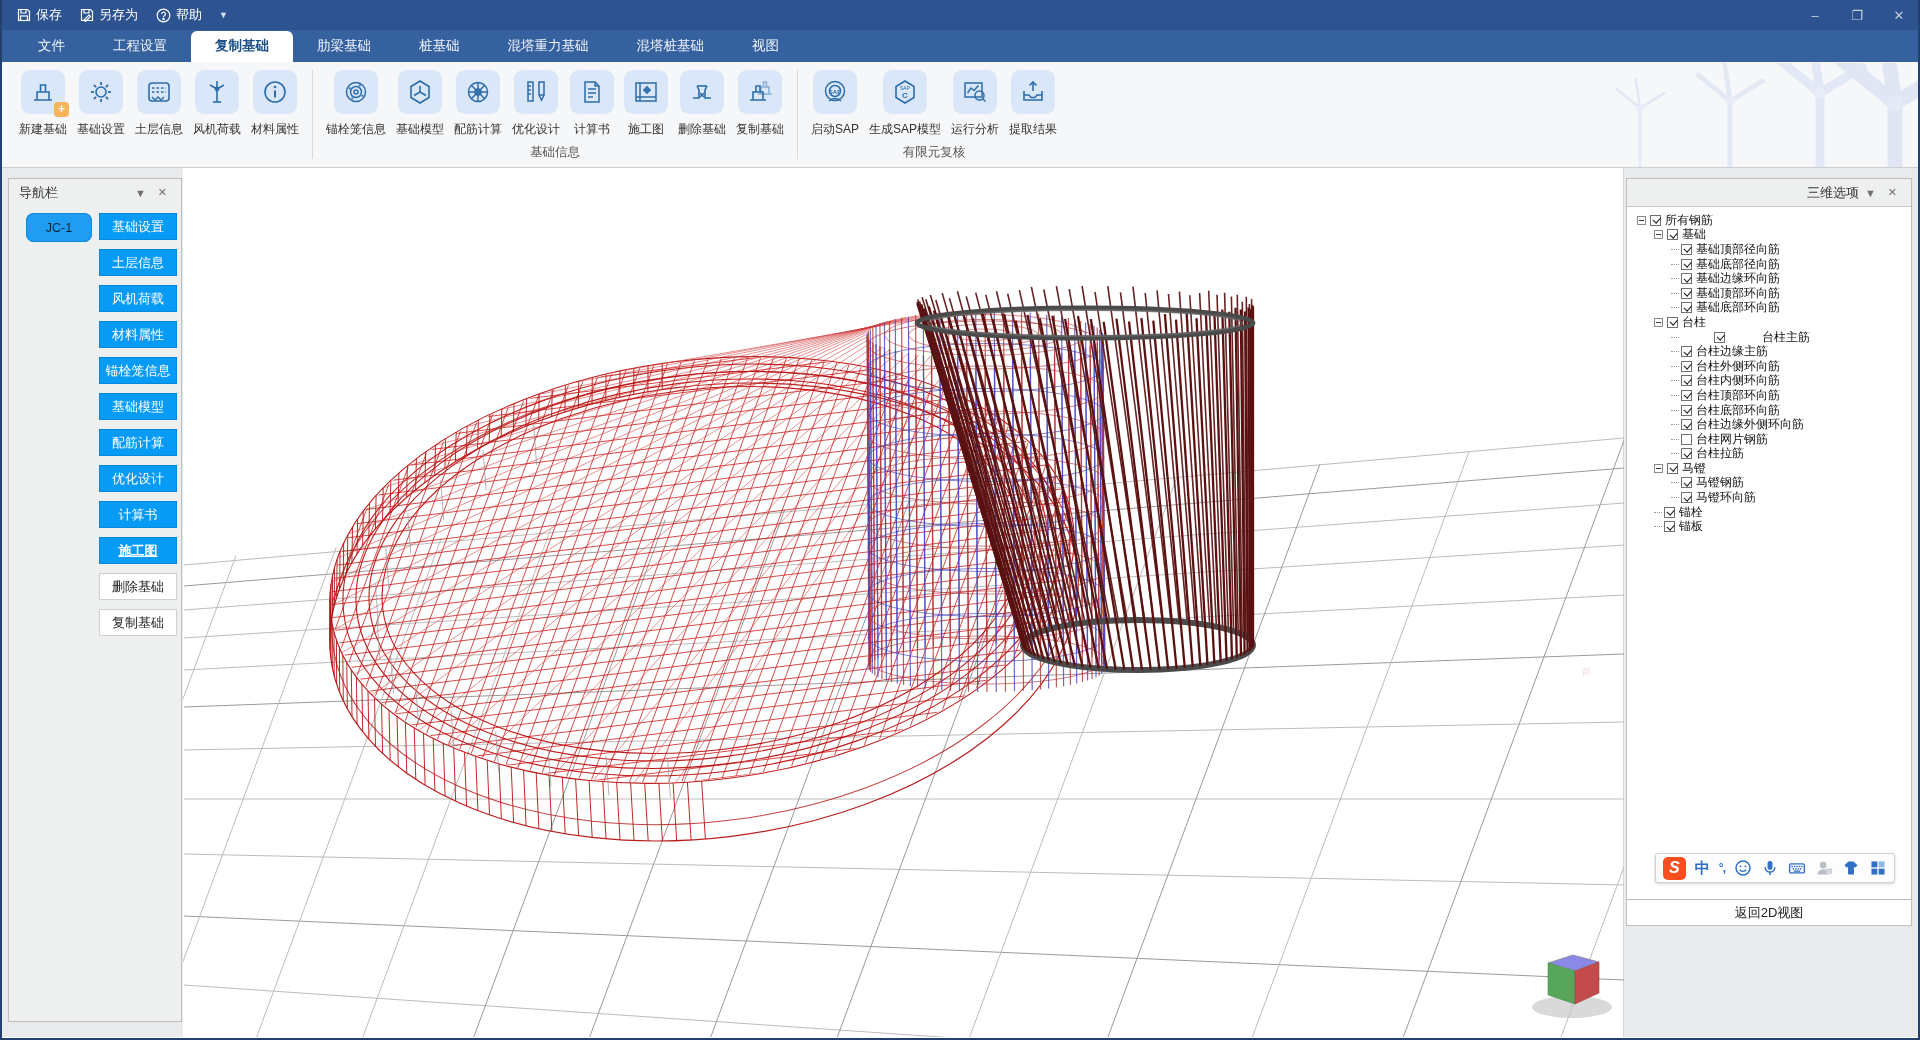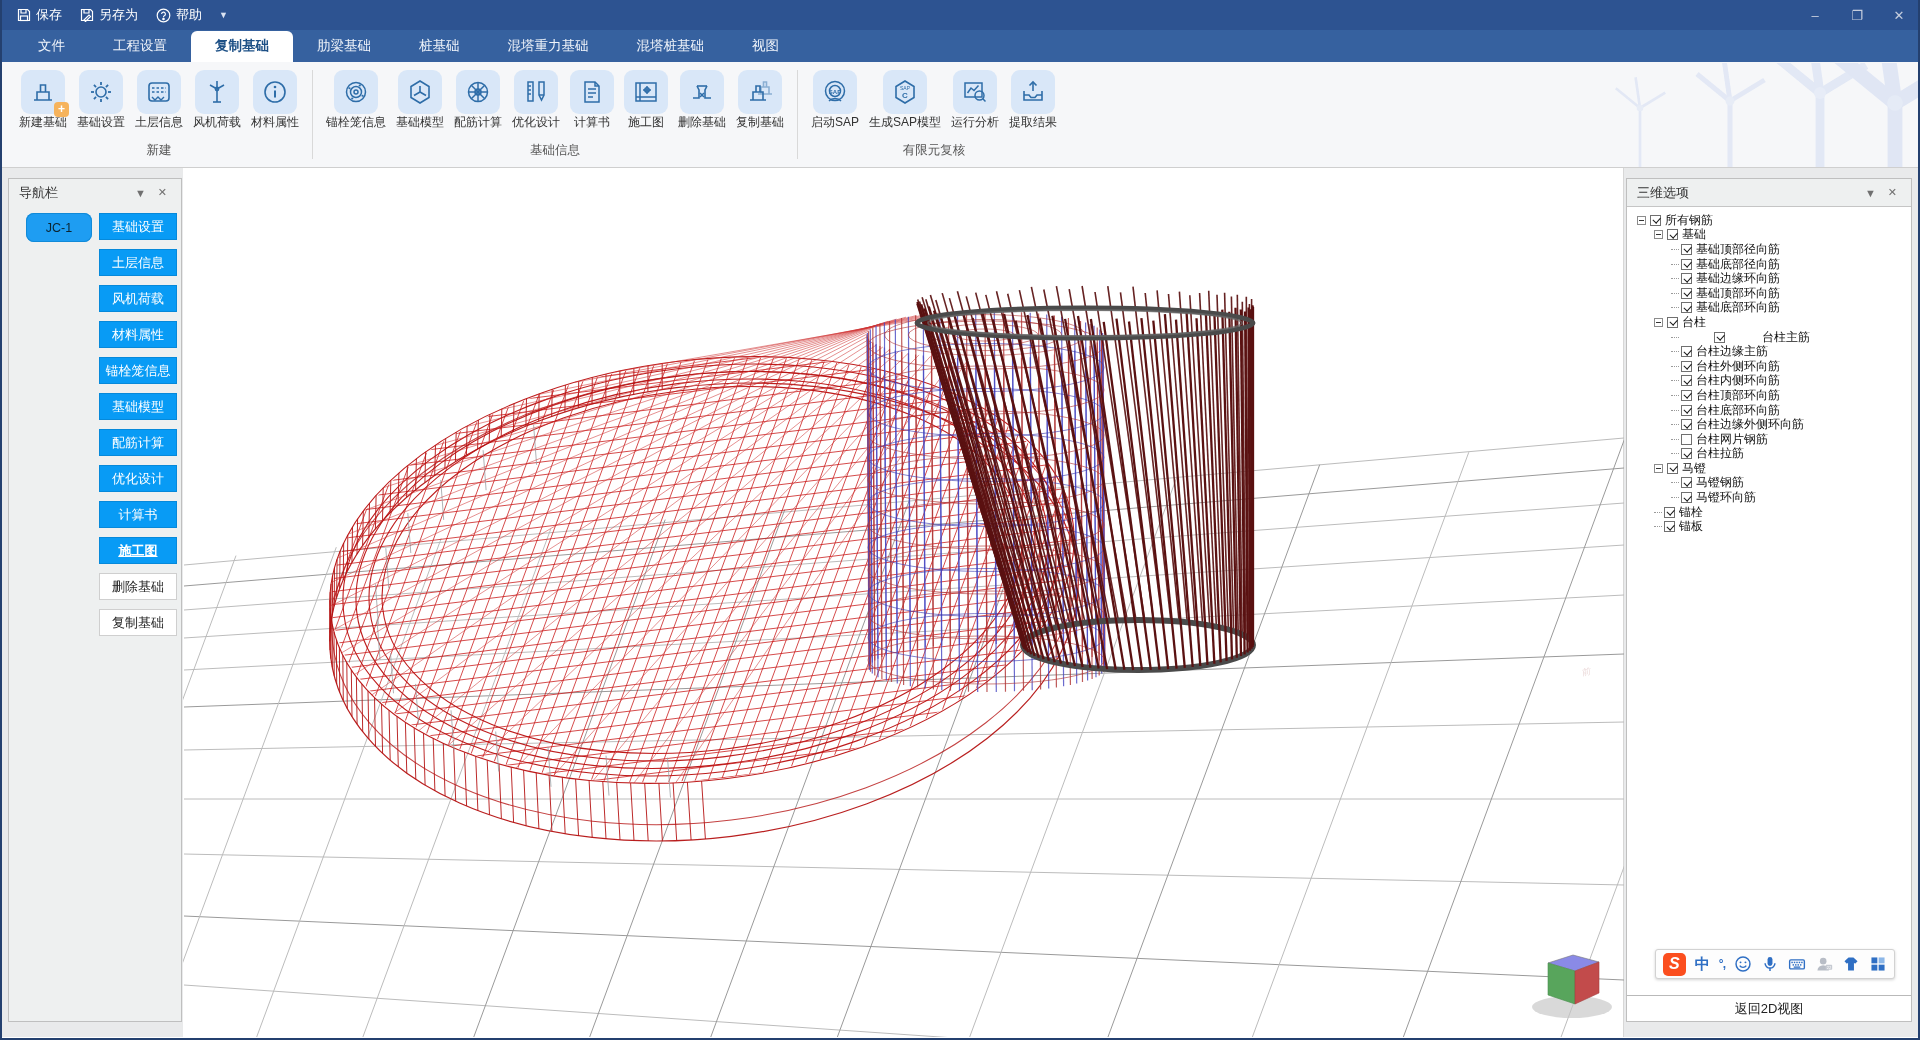--- a/index.html
+++ b/index.html
@@ -30,21 +30,21 @@
   .ribbon { position:absolute; left:0; top:62px; width:1920px; height:106px;
     background:#f6f7f9; border-bottom:1px solid #cfcfcf; display:flex; align-items:stretch;
     padding:0 0 0 8px; overflow:hidden; }
   .rgroup { display:flex; flex-direction:column; padding:0 6px; }
   .ritems { display:flex; flex:1; align-items:flex-start; padding-top:8px; }
   .ritem { display:flex; flex-direction:column; align-items:center; padding:0 5px; position:relative; }
   .rtile { width:44px; height:44px; border-radius:9px; background:#d9e7f8;
     display:flex; align-items:center; justify-content:center; position:relative; }
   .rbadge { position:absolute; right:-4px; bottom:-3px; width:15px; height:15px; border-radius:4px;
     background:#f6b35c; color:#fff; font-size:12px; font-weight:bold; line-height:14px; text-align:center; }
-  .rlabel { font-size:12px; color:#333; white-space:nowrap; }
+  .rlabel { margin-top:7px; font-size:12px; color:#333; white-space:nowrap; }
   .rgname { text-align:center; font-size:12.5px; color:#555; padding:6px 0 8px; }
   .rsep { width:1px; background:#d9d9d9; margin:8px 2px; }
   .watermark { position:absolute; right:0; top:63px; width:340px; height:104px; pointer-events:none; opacity:.85; }
 
   
   .main { position:absolute; left:0; top:168px; width:1920px; height:869px; background:#e9eaeb; }
   .viewport { position:absolute; left:183px; top:0; width:1441px; height:869px; background:#fff;
     border-right:1px solid #d7d7d7; }
   .viewport svg { display:block; }
 
@@ -59,21 +59,21 @@
   .nav-body { position:relative; height:calc(100% - 27px); }
   .jc-tab { position:absolute; left:17px; top:7px; width:66px; height:29px; background:#1e9df2;
     border-radius:8px; color:#0b2430; font-size:12.5px; display:flex; align-items:center;
     justify-content:center; box-shadow:0 0 0 1px #118ad8 inset; }
   .nav-col { position:absolute; left:90px; top:7px; display:flex; flex-direction:column; gap:9px; }
   .nav-btn { width:78px; height:27px; font-size:13px; display:flex; align-items:center; justify-content:center;
     color:#fff; background:#089bf5; border:1px solid #0689da; }
   .nav-btn.active { font-weight:bold; text-decoration:underline; }
   .nav-btn.white { background:#fff; color:#222; border:1px solid #cfcfcf; }
 
-  .opt-panel { left:1626px; top:10px; width:286px; height:844px; }
+  .opt-panel { left:1626px; top:10px; width:286px; height:748px;text-align:right; }
   .opt-body { position:relative; background:#fff; border-top:1px solid #c5c5c5;
     height:calc(100% - 27px); overflow:hidden; }
   .tree { padding:6px 4px 4px 10px; }
   .trow { display:flex; align-items:center; height:14.6px; font-size:12px; color:#111; white-space:nowrap; }
   .expander { width:9px; height:9px; border:1px solid #8c8c8c; background:#fff; position:relative;
     margin-right:4px; flex:0 0 auto; }
   .expander::after { content:""; position:absolute; left:1px; right:1px; top:3px; border-top:1px solid #333; }
   .cb { width:11px; height:11px; border:1px solid #707070; background:#fff; margin-right:4px;
     position:relative; flex:0 0 auto; }
   .cb.checked::after { content:""; position:absolute; left:1.5px; top:1.5px; width:6px; height:3.5px;
@@ -202,21 +202,20 @@
           <div class="rtile">
             <svg width="30" height="30" viewBox="0 0 30 30">
               <circle cx="15" cy="15" r="10" stroke="#2e6da8" fill="none" stroke-width="1.6"></circle>
               <circle cx="15" cy="10" r="1.3" fill="#2e6da8"></circle>
               <line x1="15" y1="13.5" x2="15" y2="20.5" stroke="#2e6da8" stroke-width="2"></line>
             </svg>
           </div>
           <div class="rlabel">材料属性</div>
         </div>
       </div>
-      <div class="rgname">新建</div>
     </div>
     <div class="rsep"></div>
     <div class="rgroup">
       <div class="ritems">
         <div class="ritem">
           <div class="rtile">
             <svg width="30" height="30" viewBox="0 0 30 30">
               <g stroke="#2e6da8" fill="none" stroke-width="1.5">
                 <circle cx="15" cy="15" r="9.5"></circle>
                 <circle cx="15" cy="15" r="5.5"></circle>

